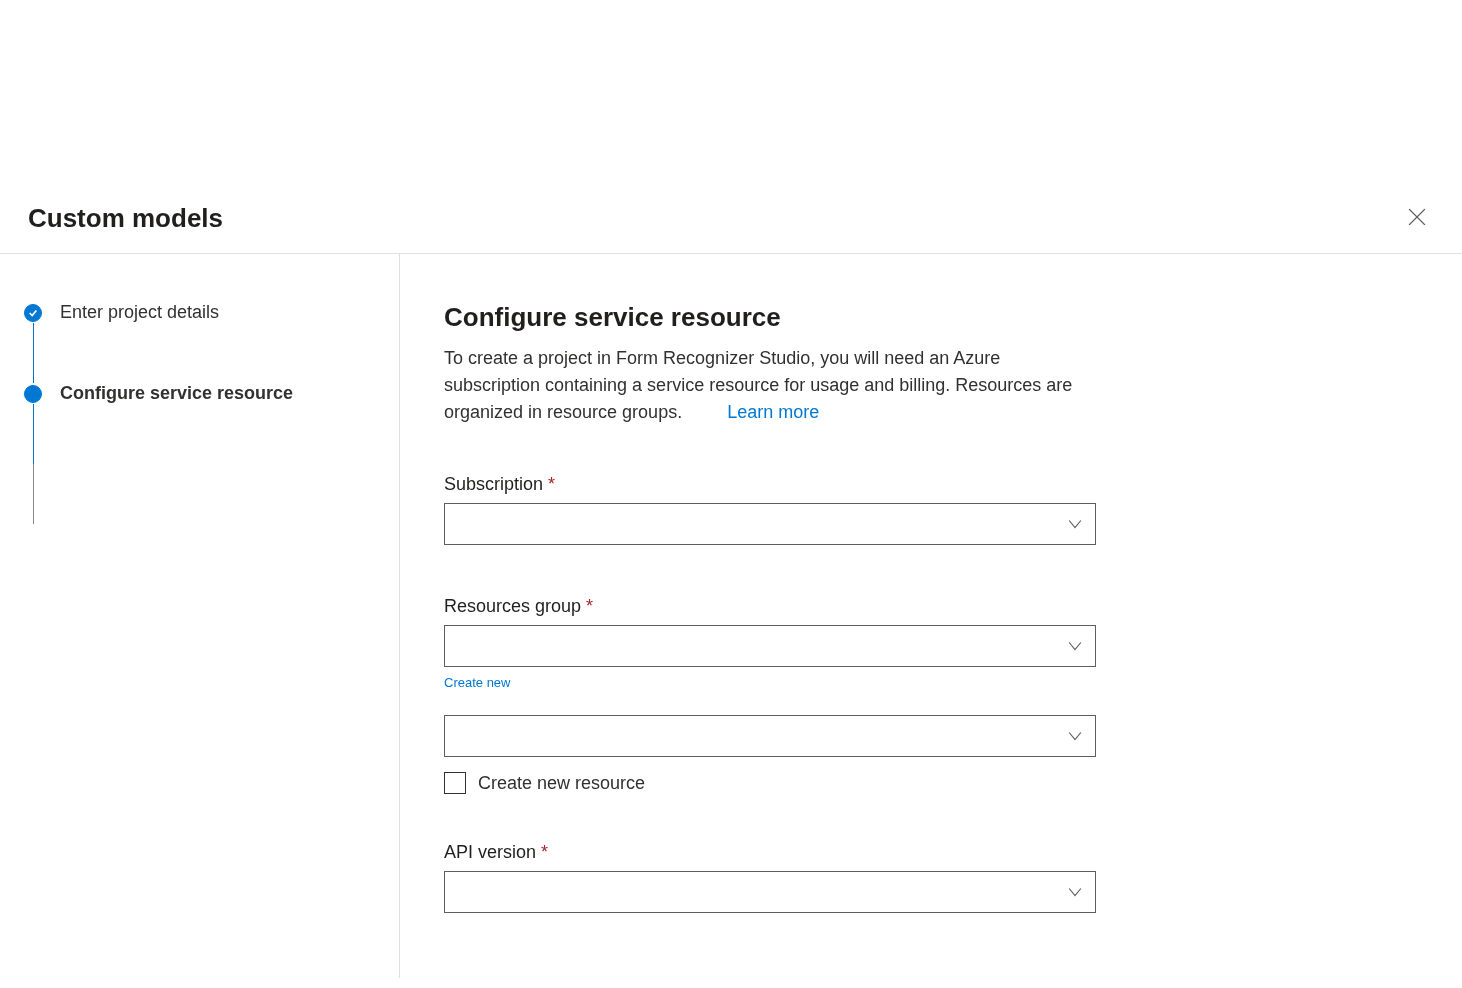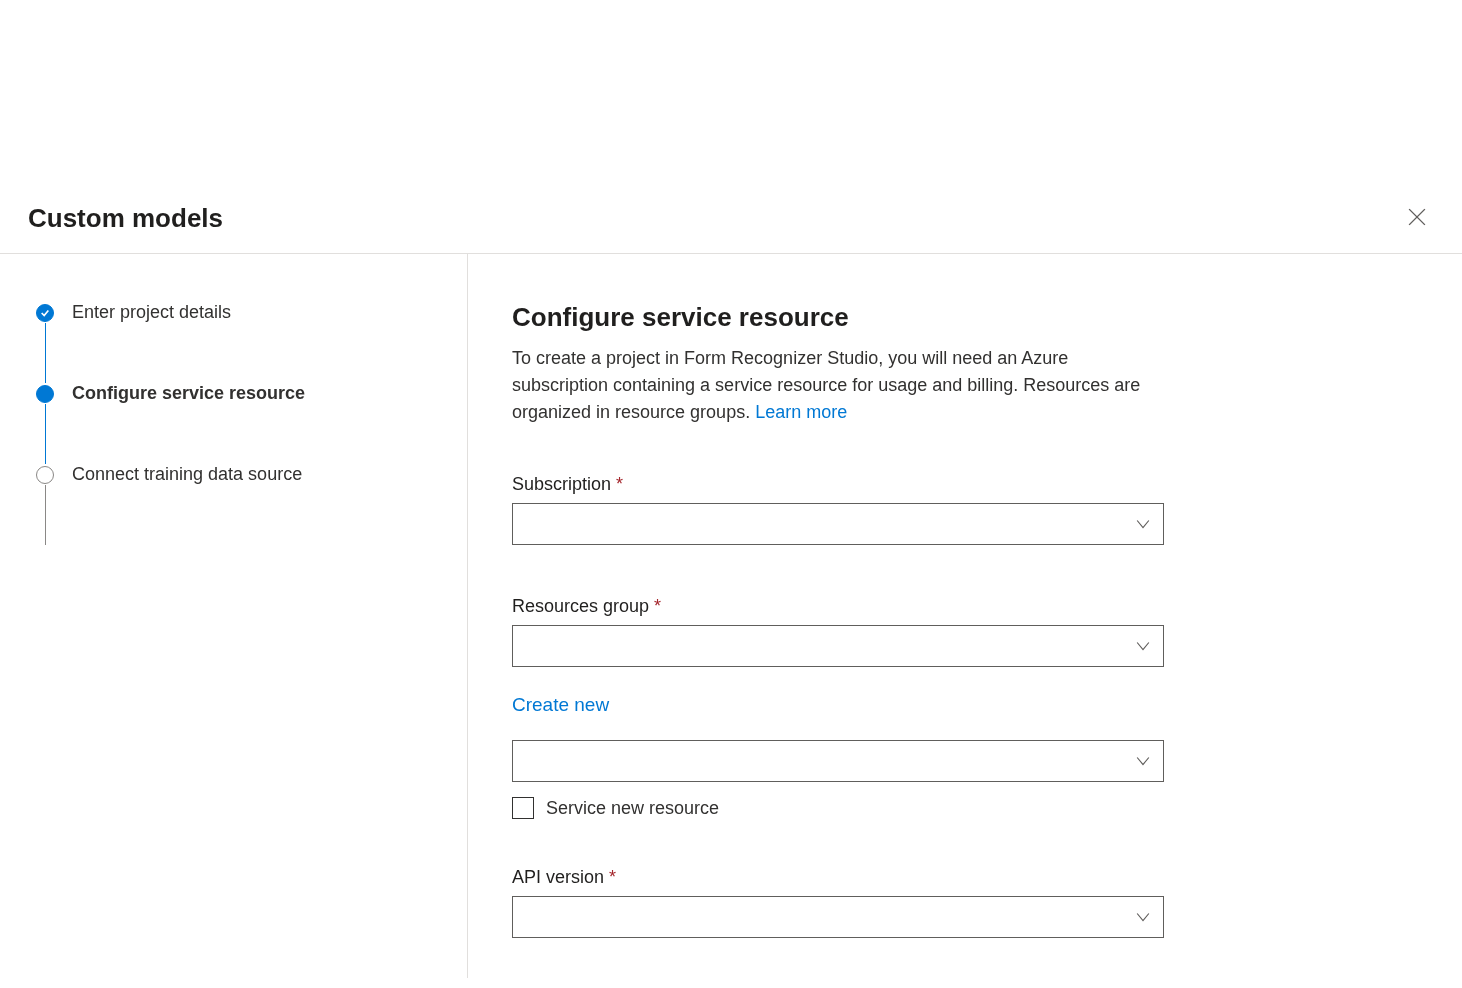--- a/index.html
+++ b/index.html
@@ -36,23 +36,23 @@
   }
   .close-btn svg {
     width: 18px;
     height: 18px;
   }
   .layout {
     display: flex;
     height: calc(100% - 264px);
   }
   .sidebar {
-    width: 468px;
+    width: 400px;
     border-right: 1px solid #e1dfdd;
-    padding: 48px 36px;
+    padding: 48px 24px;
   }
   .steps {
     list-style: none;
   }
   .step {
     display: flex;
     align-items: center;
     gap: 18px;
     position: relative;
   }
@@ -113,20 +113,21 @@
   }
   .description {
     font-size: 18px;
     line-height: 1.5;
     color: #323130;
     margin-bottom: 28px;
   }
   .description a {
     color: #0078d4;
     text-decoration: none;
+    margin-left: 40px;
   }
   .form-field {
     margin-bottom: 24px;
   }
   .field-label {
     font-size: 18px;
     color: #201f1e;
     margin-bottom: 8px;
     display: block;
     margin-top: 48px;
@@ -156,23 +157,23 @@
     pointer-events: none;
     color: #605e5c;
   }
   .select-chevron svg {
     width: 14px;
     height: 14px;
   }
   .link {
     display: inline-block;
     color: #0078d4;
-    font-size: 19px;
+    font-size: 13px;
     text-decoration: none;
-    margin-top: 24px;
+    margin-top: 5px;
     cursor: pointer;
   }
   .checkbox-row {
     display: flex;
     align-items: center;
     gap: 12px;
     margin-top: 12px;
   }
   .checkbox {
     width: 22px;
@@ -215,24 +216,20 @@
         <span class="step-label">Enter project details</span>
       </li>
       <div class="step-connector active"></div>
 
       <li class="step current">
         <span class="step-indicator active"></span>
         <span class="step-label">Configure service resource</span>
       </li>
       <div class="step-connector active"></div>
 
-      <li class="step">
-        <span class="step-indicator"></span>
-        <span class="step-label">Connect training data source</span>
-      </li>
       <div class="step-connector inactive"></div>
 
     </ul>
   </nav>
 
   <main class="main">
     <h2>Configure service resource</h2>
     <p class="description">
       <span>To create a project in Form Recognizer Studio, you will need an Azure subscription containing a service resource for usage and billing. Resources are organized in resource groups. </span><a href="#">Learn more</a>
     </p>
@@ -272,21 +269,21 @@
       <div class="select-wrap">
         <button class="select"></button>
         <span class="select-chevron">
           <svg viewBox="0 0 12 12" fill="none" stroke="currentColor" stroke-width="1">
               <polyline points="1,3 6,9 11,3"></polyline>
             </svg>
         </span>
       </div>
       <div class="checkbox-row">
         <div class="checkbox" role="checkbox" aria-checked="false"></div>
-        <label class="checkbox-label">Service new resource</label>
+        <label class="checkbox-label">Create new resource</label>
       </div>
     </div>
 
     <div class="form-field">
       <label class="field-label">
         <span>API version</span>
         <span class="required"> *</span>
       </label>
       <div class="select-wrap">
         <button class="select"></button>

